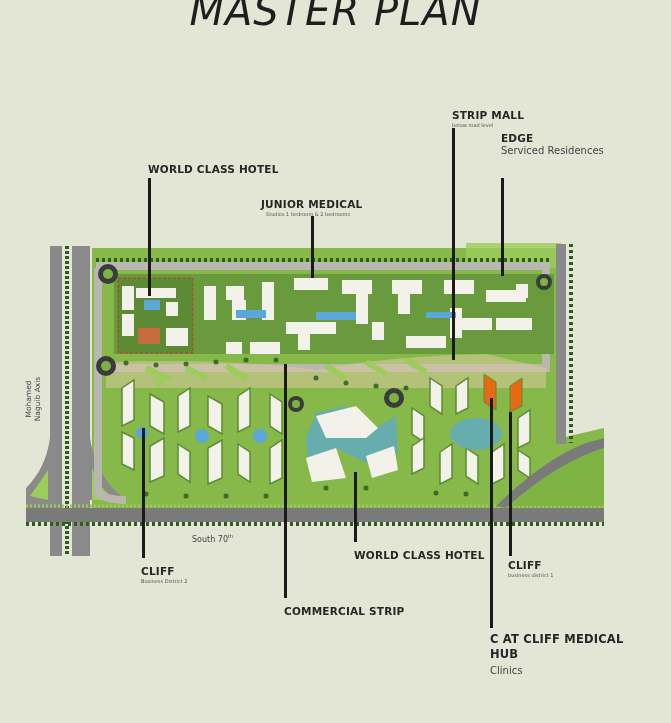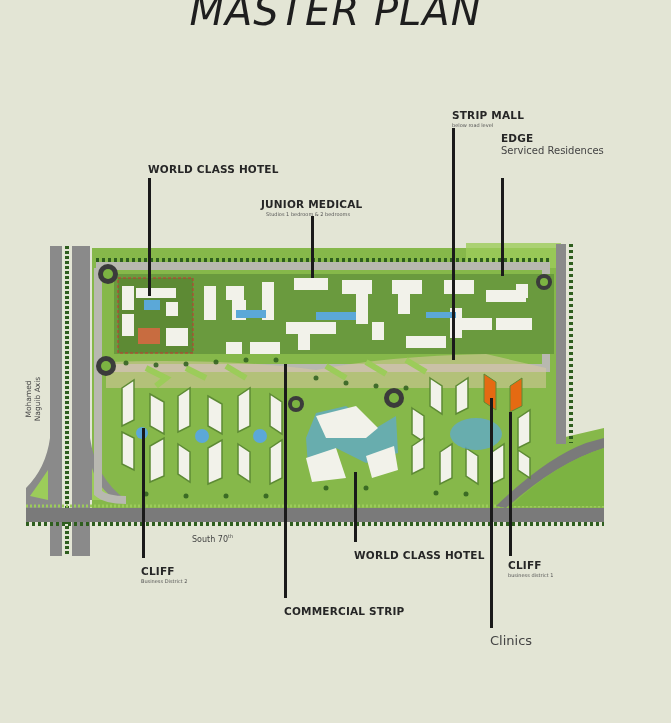--- a/index.html
+++ b/index.html
@@ -264,14 +264,15 @@
 <div class="label" style="left:508px; top:559px;">
   <span>CLIFF</span>
   <span class="sub">business district 1</span>
 </div>
 
 <div class="label" style="left:284px; top:605px;">
   <span>COMMERCIAL STRIP</span>
 </div>
 
 <div class="label medical" style="left:490px; top:632px;">
-  <span class="sub big" style="font-size:13px;">Clinics</span>
+  <span>C AT CLIFF MEDICAL HUB</span>
+  <span class="sub big" style="font-size:10px;">Clinics</span>
 </div>
 
 </body></html>

